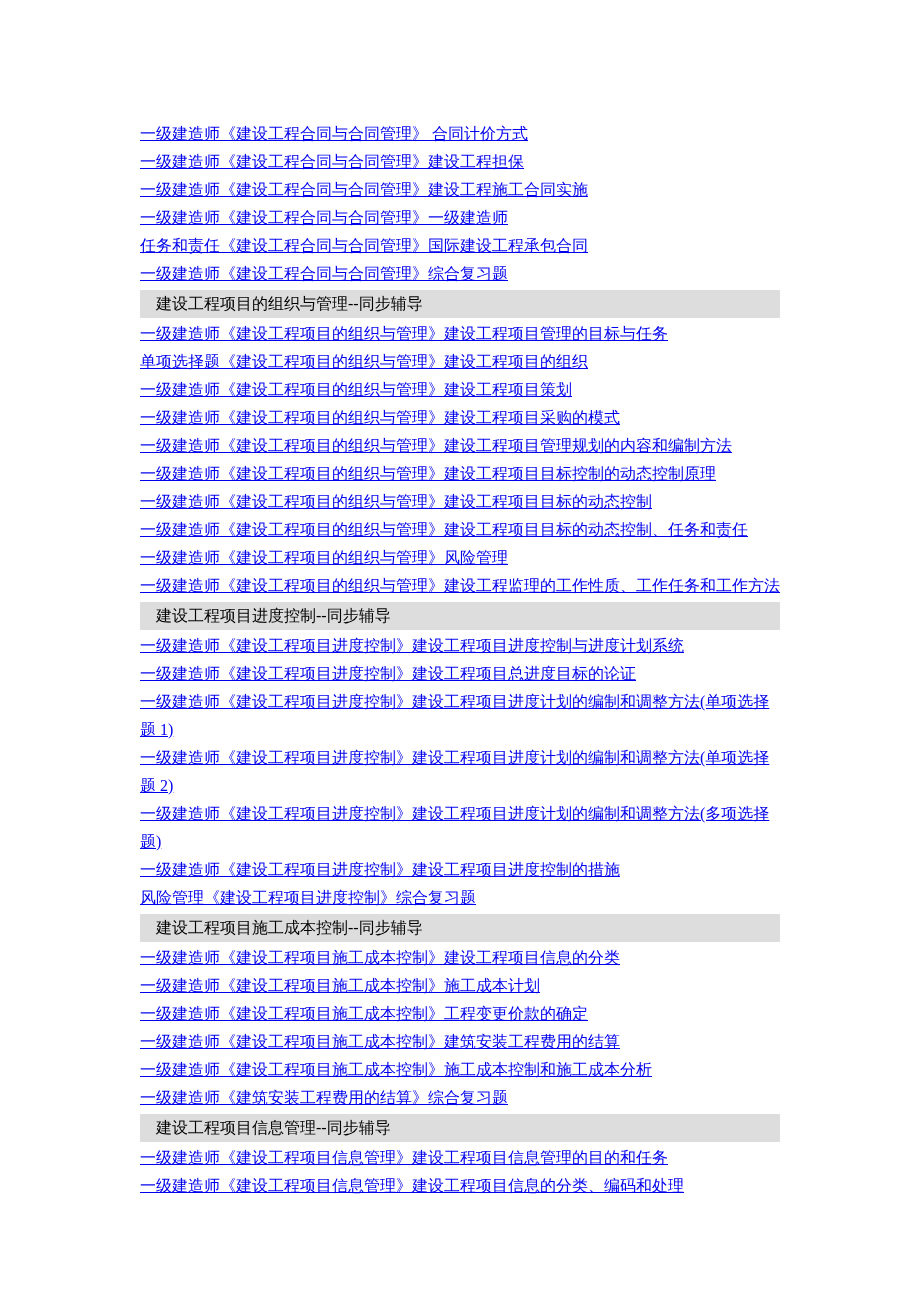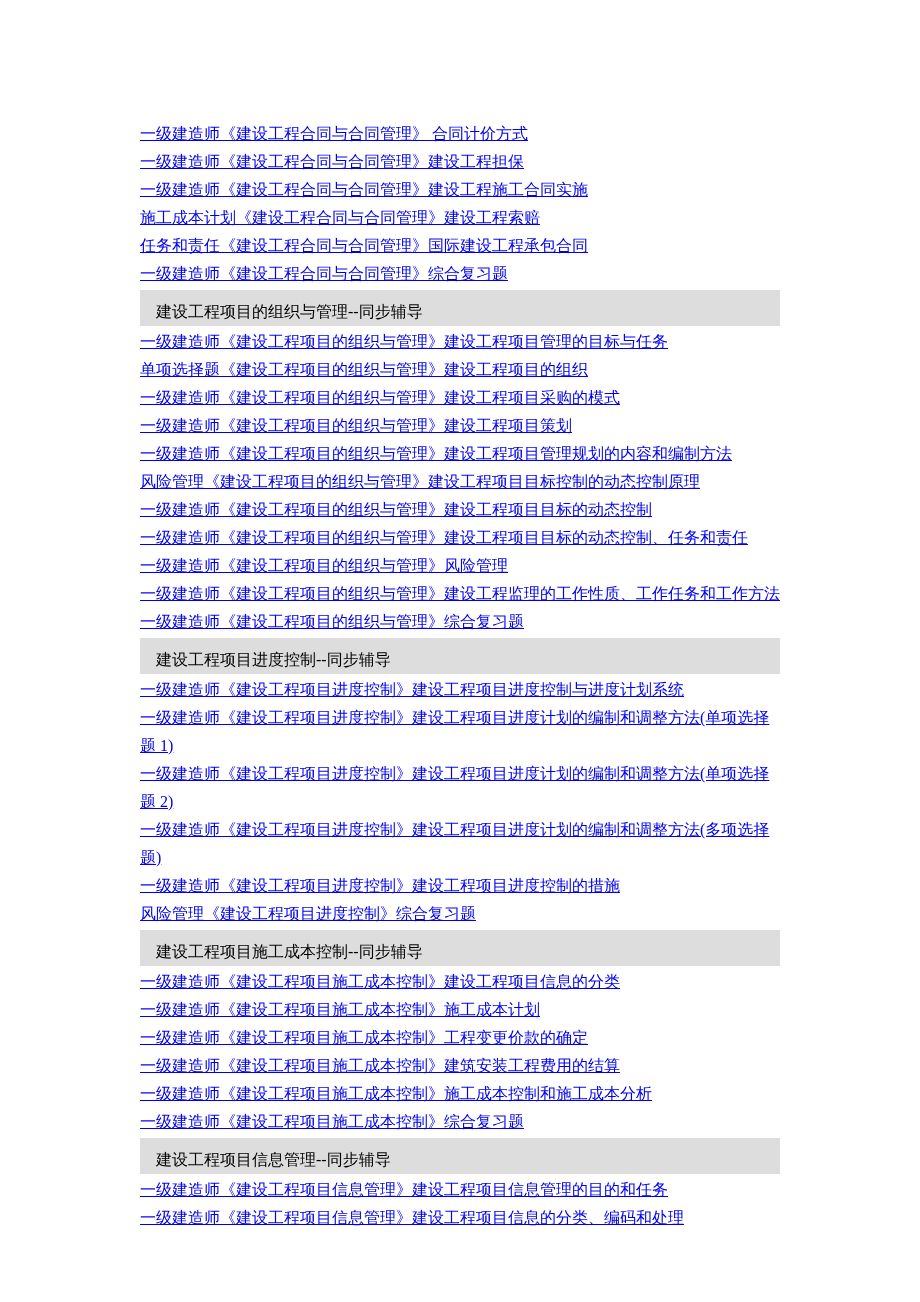--- a/index.html
+++ b/index.html
@@ -19,63 +19,63 @@
     .link-item {
       color: #0000EE;
       text-decoration: underline;
       display: block;
       margin-bottom: 0;
       cursor: pointer;
     }
     .section-header {
       background: #dddddd;
       color: #000000;
-      padding: 8px 0 0 16px;
+      padding: 0 0 0 16px;
       margin: 2px 0;
       display: block;
     }
   </style>
 </head>
 <body>
 
 <div>
 
   <a class="link-item">一级建造师《建设工程合同与合同管理》 合同计价方式</a>
   <a class="link-item">一级建造师《建设工程合同与合同管理》建设工程担保</a>
   <a class="link-item">一级建造师《建设工程合同与合同管理》建设工程施工合同实施</a>
-  <a class="link-item">施工成本计划《建设工程合同与合同管理》建设工程索赔</a>
+  <a class="link-item">一级建造师《建设工程合同与合同管理》一级建造师</a>
   <a class="link-item">任务和责任《建设工程合同与合同管理》国际建设工程承包合同</a>
   <a class="link-item">一级建造师《建设工程合同与合同管理》综合复习题</a>
 
   <div class="section-header">建设工程项目的组织与管理--同步辅导</div>
   <a class="link-item">一级建造师《建设工程项目的组织与管理》建设工程项目管理的目标与任务</a>
   <a class="link-item">单项选择题《建设工程项目的组织与管理》建设工程项目的组织</a>
+  <a class="link-item">一级建造师《建设工程项目的组织与管理》建设工程项目策划</a>
   <a class="link-item">一级建造师《建设工程项目的组织与管理》建设工程项目采购的模式</a>
-  <a class="link-item">一级建造师《建设工程项目的组织与管理》建设工程项目策划</a>
   <a class="link-item">一级建造师《建设工程项目的组织与管理》建设工程项目管理规划的内容和编制方法</a>
-  <a class="link-item">风险管理《建设工程项目的组织与管理》建设工程项目目标控制的动态控制原理</a>
+  <a class="link-item">一级建造师《建设工程项目的组织与管理》建设工程项目目标控制的动态控制原理</a>
   <a class="link-item">一级建造师《建设工程项目的组织与管理》建设工程项目目标的动态控制</a>
   <a class="link-item">一级建造师《建设工程项目的组织与管理》建设工程项目目标的动态控制、任务和责任</a>
   <a class="link-item">一级建造师《建设工程项目的组织与管理》风险管理</a>
   <a class="link-item">一级建造师《建设工程项目的组织与管理》建设工程监理的工作性质、工作任务和工作方法</a>
-  <a class="link-item">一级建造师《建设工程项目的组织与管理》综合复习题</a>
 
   <div class="section-header">建设工程项目进度控制--同步辅导</div>
   <a class="link-item">一级建造师《建设工程项目进度控制》建设工程项目进度控制与进度计划系统</a>
+  <a class="link-item">一级建造师《建设工程项目进度控制》建设工程项目总进度目标的论证</a>
   <a class="link-item">一级建造师《建设工程项目进度控制》建设工程项目进度计划的编制和调整方法(单项选择题 1)</a>
   <a class="link-item">一级建造师《建设工程项目进度控制》建设工程项目进度计划的编制和调整方法(单项选择题 2)</a>
   <a class="link-item">一级建造师《建设工程项目进度控制》建设工程项目进度计划的编制和调整方法(多项选择题)</a>
   <a class="link-item">一级建造师《建设工程项目进度控制》建设工程项目进度控制的措施</a>
   <a class="link-item">风险管理《建设工程项目进度控制》综合复习题</a>
 
   <div class="section-header">建设工程项目施工成本控制--同步辅导</div>
   <a class="link-item">一级建造师《建设工程项目施工成本控制》建设工程项目信息的分类</a>
   <a class="link-item">一级建造师《建设工程项目施工成本控制》施工成本计划</a>
   <a class="link-item">一级建造师《建设工程项目施工成本控制》工程变更价款的确定</a>
   <a class="link-item">一级建造师《建设工程项目施工成本控制》建筑安装工程费用的结算</a>
   <a class="link-item">一级建造师《建设工程项目施工成本控制》施工成本控制和施工成本分析</a>
-  <a class="link-item">一级建造师《建设工程项目施工成本控制》综合复习题</a>
+  <a class="link-item">一级建造师《建筑安装工程费用的结算》综合复习题</a>
 
   <div class="section-header">建设工程项目信息管理--同步辅导</div>
   <a class="link-item">一级建造师《建设工程项目信息管理》建设工程项目信息管理的目的和任务</a>
   <a class="link-item">一级建造师《建设工程项目信息管理》建设工程项目信息的分类、编码和处理</a>
 
 </div>
 
 </body></html>

